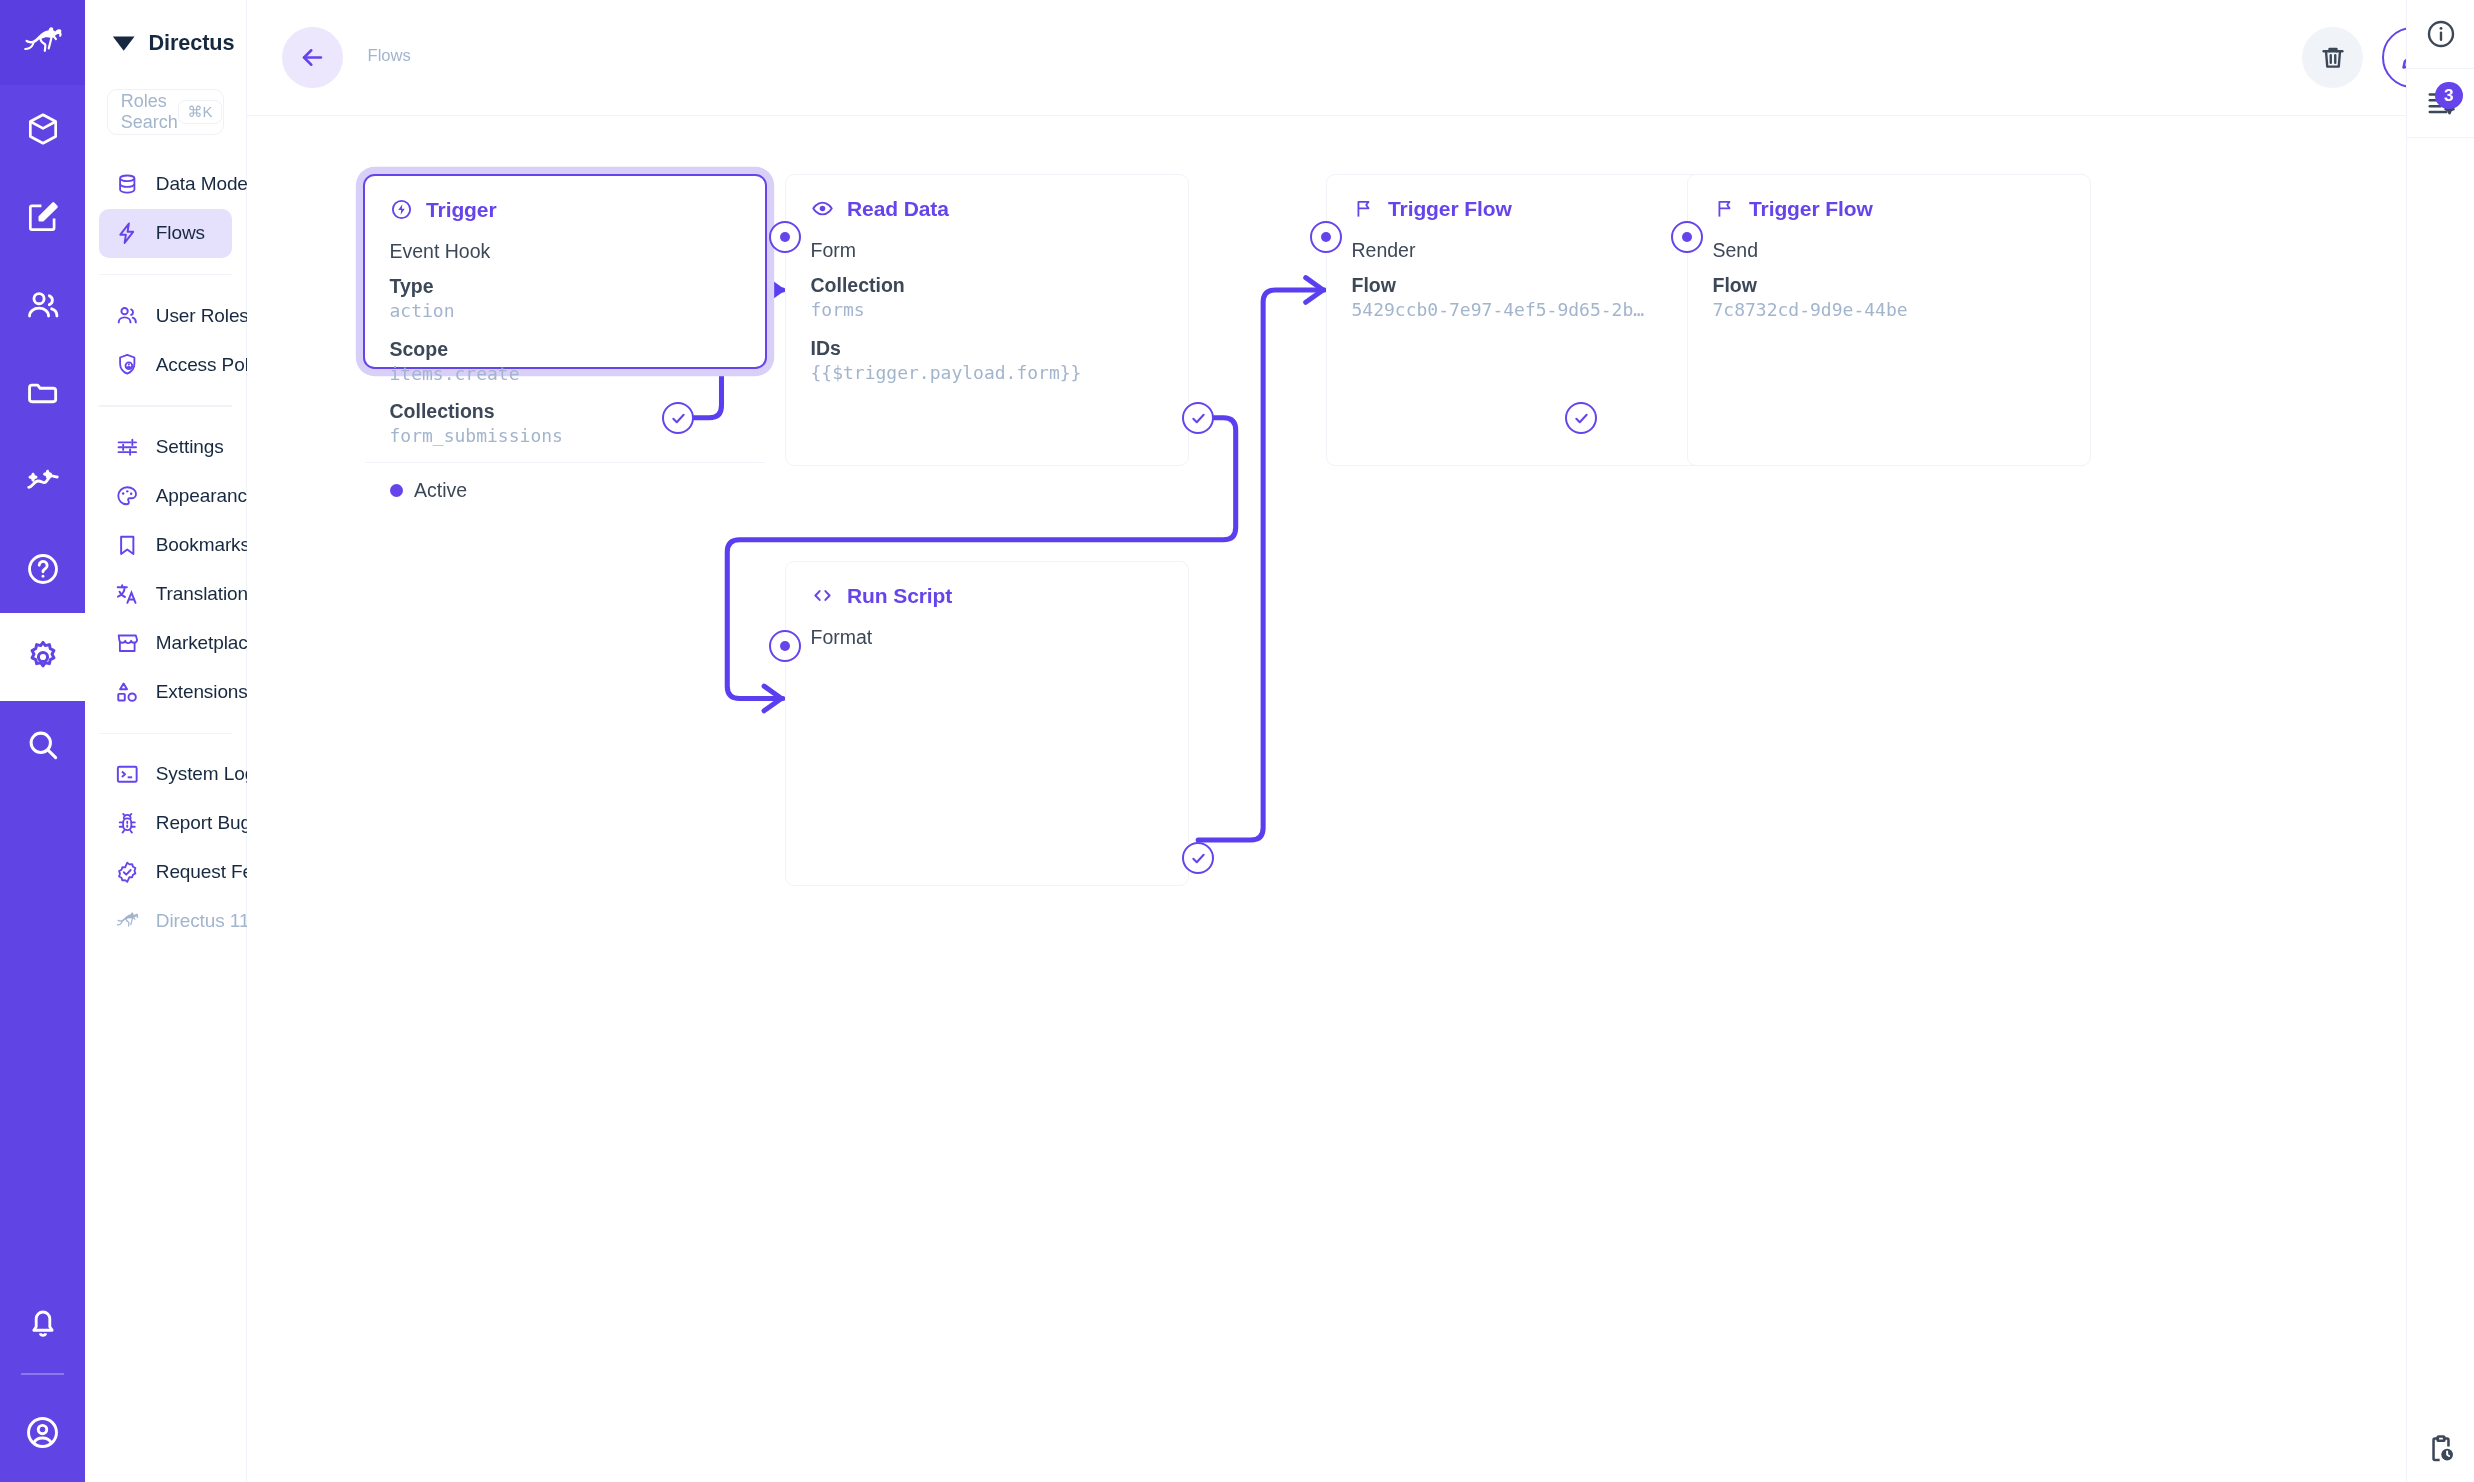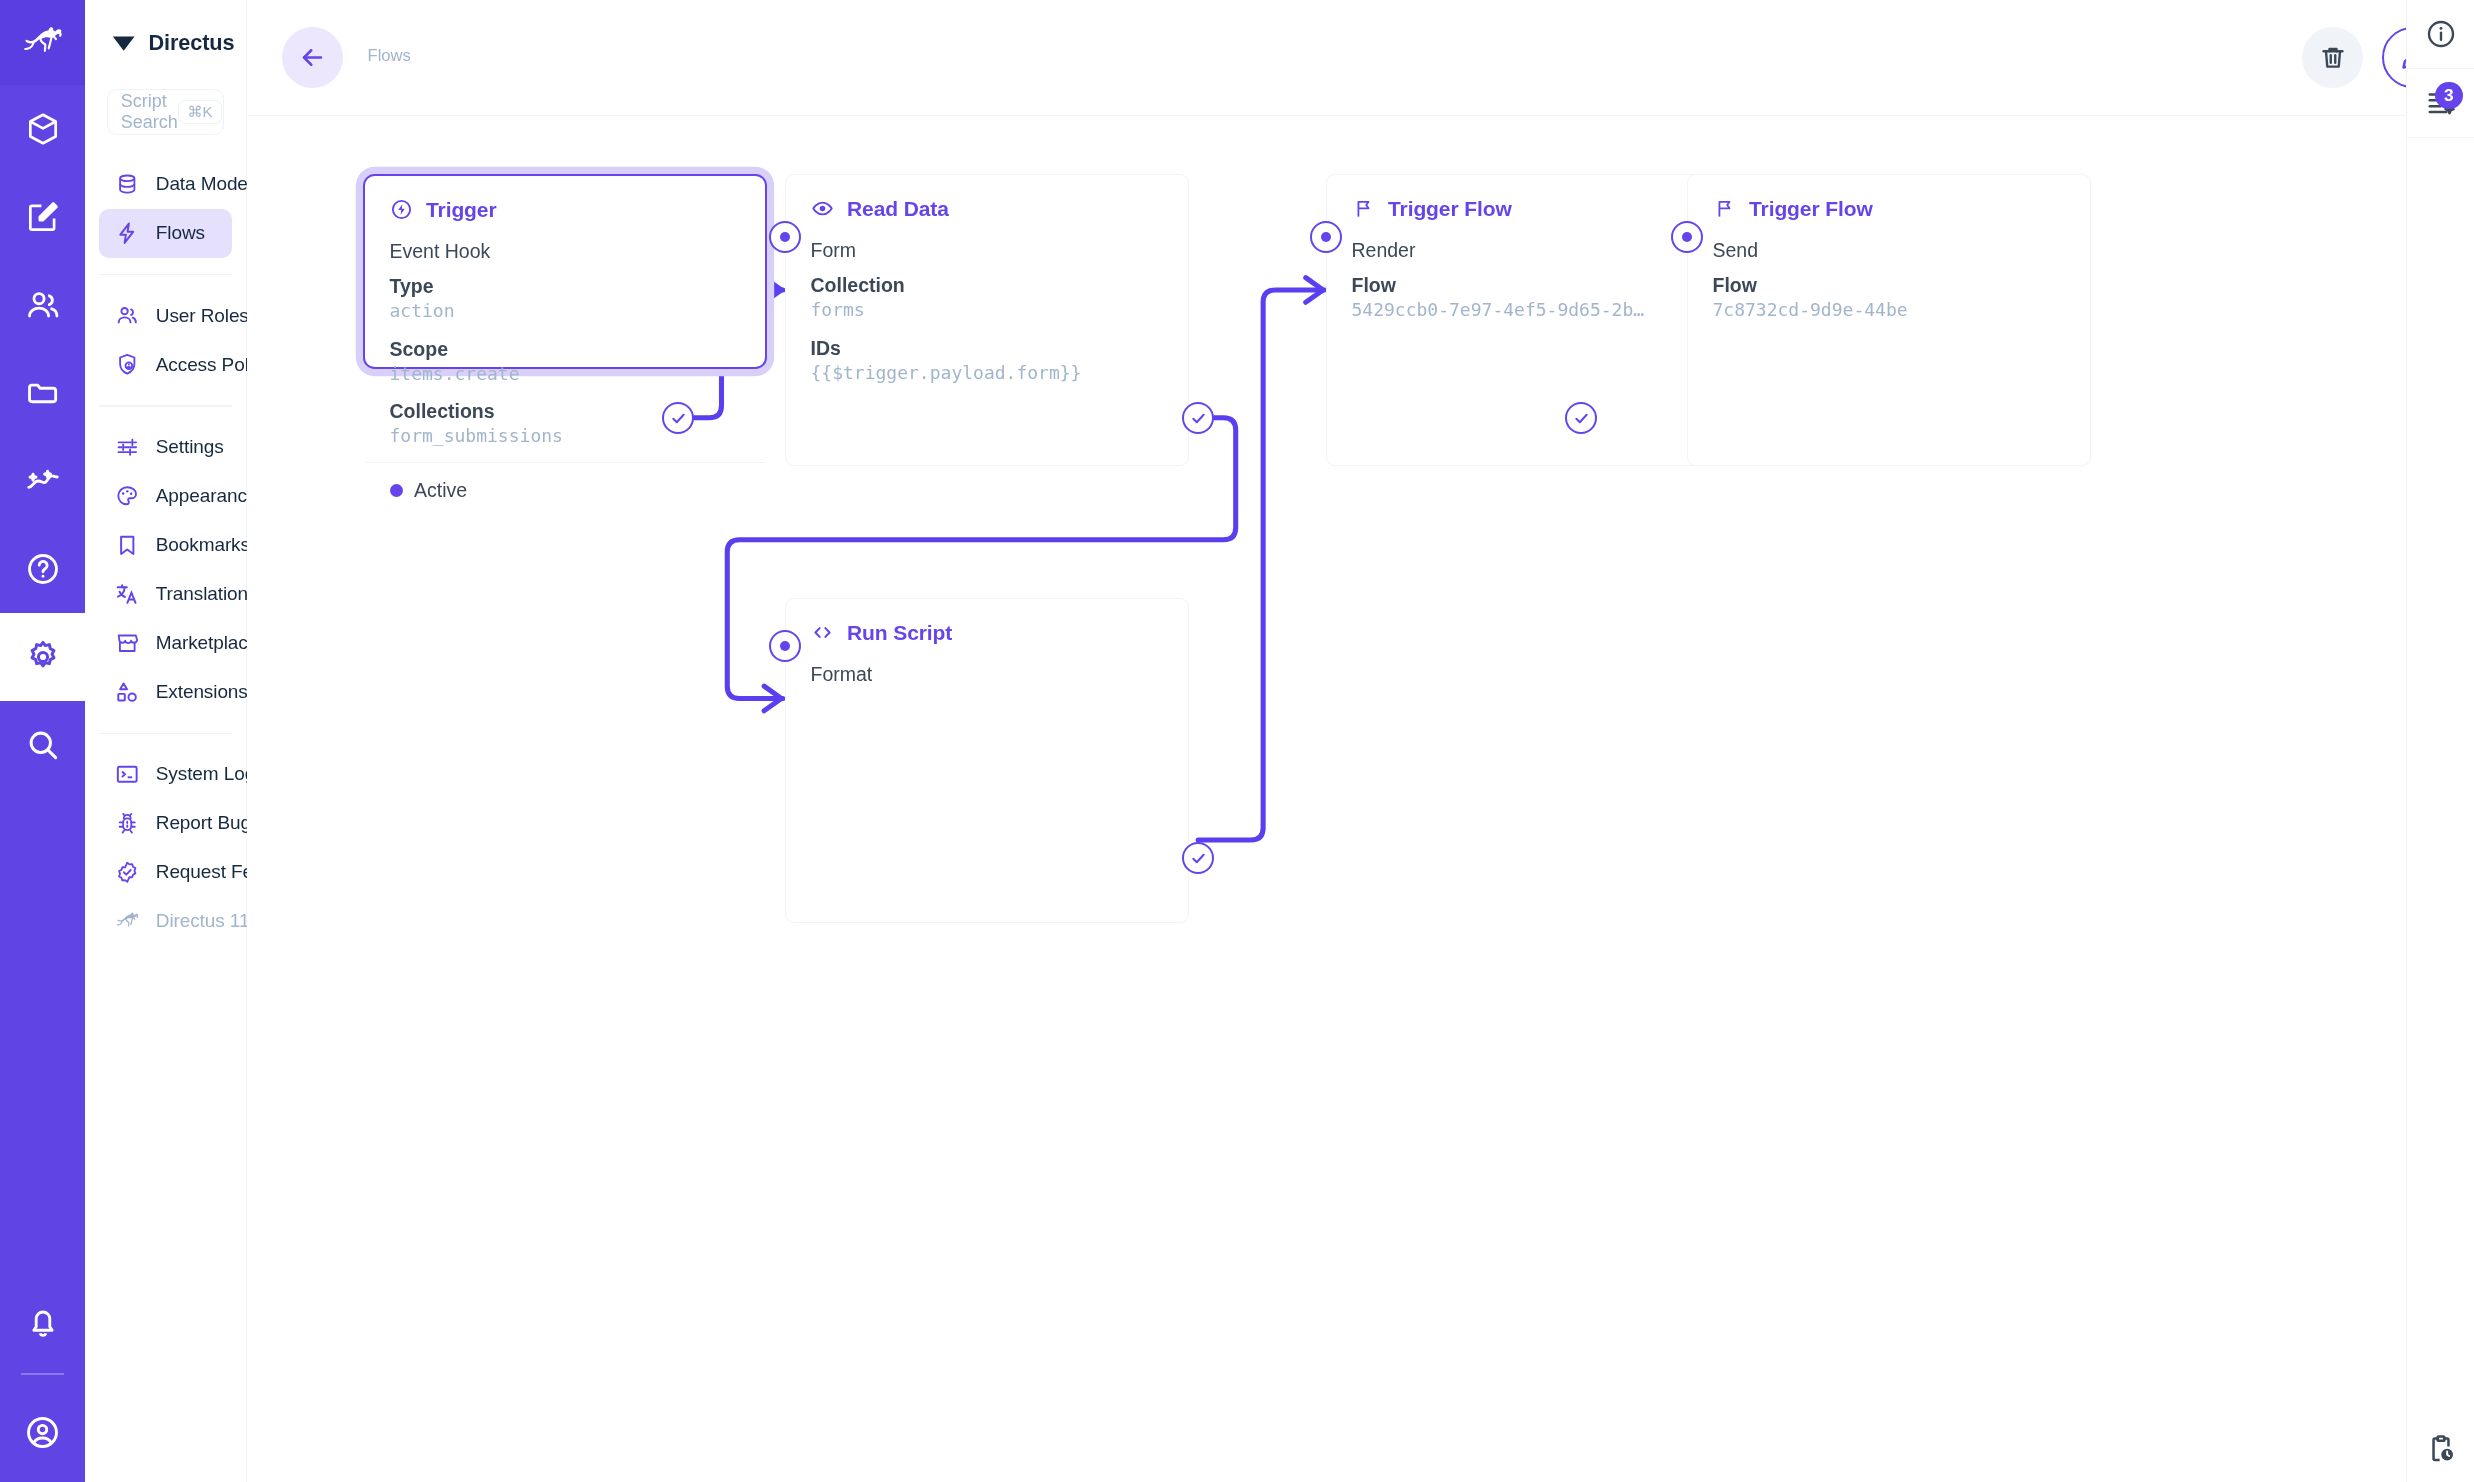--- a/index.html
+++ b/index.html
@@ -244,21 +244,21 @@
       <span>
         <svg width="27.4" height="27.4" viewBox="0 0 24 24">
             <path d="M2.5 7.5h19L12 20z" fill="#172940"></path>
           </svg>
       </span>
       <span class="nav-title">Directus</span>
     </div>
 
     <div class="search-wrap">
       <div class="search-box">
-        <span class="search-placeholder">Script Search</span>
+        <span class="search-placeholder">Roles Search</span>
         <span class="kbd">⌘K</span>
       </div>
     </div>
 
     <div class="nav-groups">
 
       <div class="nav-group">
         <div class="nav-item">
           <span class="nav-icon">
             <svg width="24.5" height="24.5" viewBox="0 0 24 24" fill="none" stroke="#6644ec" stroke-width="1.8">
@@ -523,21 +523,21 @@
       </div>
       <div class="handle" style="left: 522px; top: 105px;">
         <span class="dot"></span>
       </div>
       <div class="handle check" style="left: 935px; top: 286px;">
         <svg width="19" height="19" viewBox="0 0 24 24" fill="none" stroke="#6644ec" stroke-width="2.6" stroke-linecap="round" stroke-linejoin="round">
             <path d="M5.5 12.4l4.3 4.3 8.7-9.4"></path>
           </svg>
       </div>
 
-      <div class="node" id="node-run-script" style="left: 538px; top: 482px; height: 325px;">
+      <div class="node" id="node-run-script" style="left: 538px; top: 445px; height: 325px;">
         <div class="node-body">
           <div class="node-head">
             <span class="node-head-icon">
               <svg width="23" height="23" viewBox="0 0 24 24" fill="none" stroke="#6644ec" stroke-width="2.1" stroke-linecap="round" stroke-linejoin="round">
                   <path d="M9 7.4L4.6 12 9 16.6"></path>
                   <path d="M15 7.4L19.4 12 15 16.6"></path>
                 </svg>
             </span>
             <span class="node-type">Run Script</span>
           </div>

